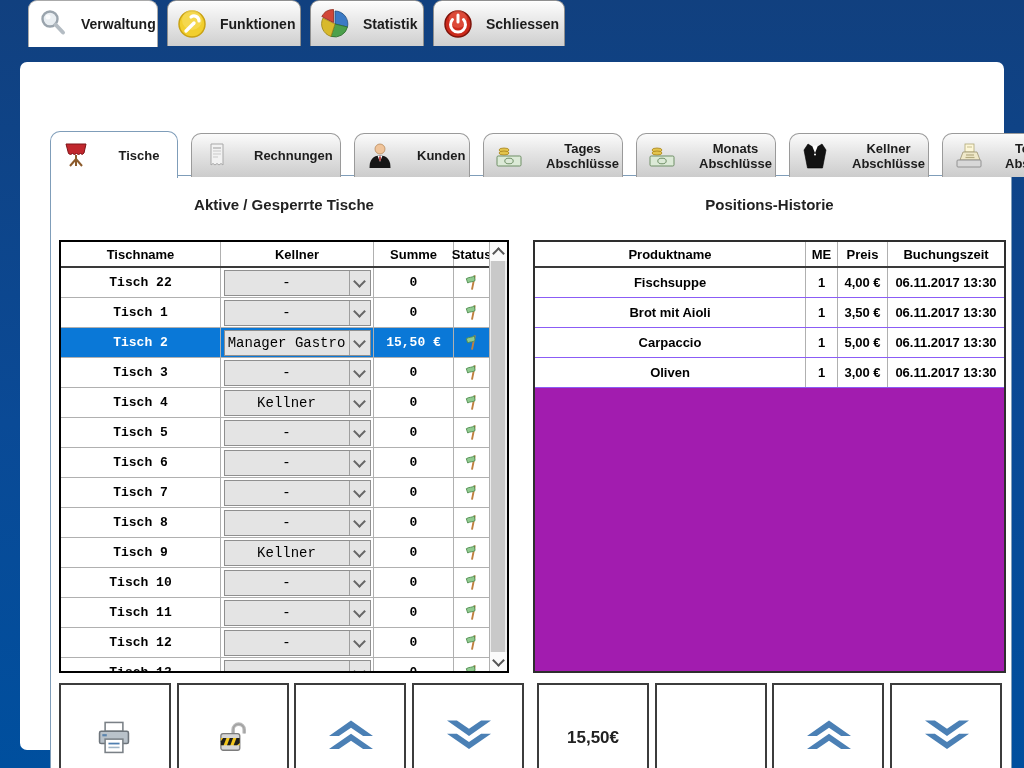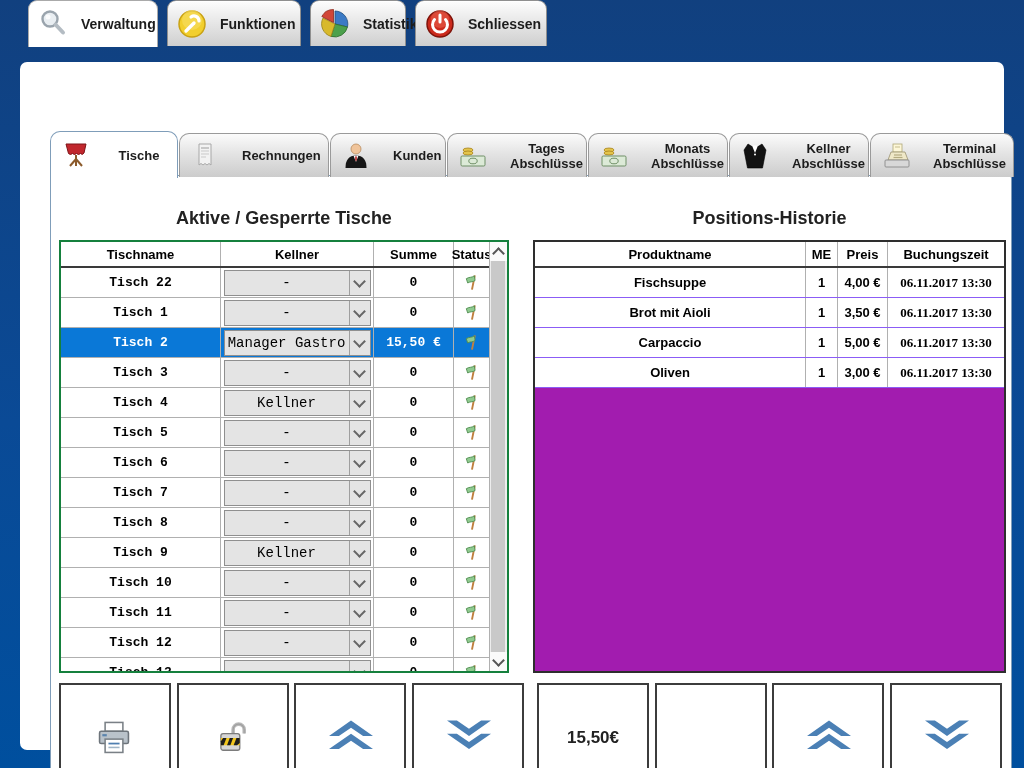--- a/index.html
+++ b/index.html
@@ -23,37 +23,37 @@
   }
   .mtab.active{background:#ffffff;border-color:#aaaaaa;height:47px;}
   .mtab .lbl{font-weight:bold;font-size:14px;color:#1c1c1c;flex:1;text-align:center;padding:0 12px;}
   .mtab .ic{width:32px;height:32px;flex:0 0 32px;}
   
   .sub-tabs{position:absolute;left:30px;top:69px;height:46px;display:flex;z-index:4;}
   .stab{
     height:44px;margin-top:2px;display:flex;align-items:center;padding:0 6px;
     border:1px solid #9a9a9a;border-bottom:none;border-radius:10px 10px 0 0;
     background:linear-gradient(180deg,#fbfbfb 0%,#e4e4e4 45%,#cccccc 100%);
-    cursor:pointer;box-sizing:border-box;margin-right:1px;gap:16px;
+    cursor:pointer;box-sizing:border-box;margin-right:13px;gap:16px;
   }
   .stab.active{background:#ffffff;border:1px solid #7f9db9;border-bottom:none;height:47px;margin-top:0;z-index:6;}
   .stab .lbl{font-weight:bold;font-size:13px;color:#1c1c1c;flex:1;text-align:center;line-height:15px;padding:0 6px;white-space:pre-line;}
   .stab .ic{width:30px;height:30px;flex:0 0 30px;margin-left:4px;}
   
   .container{
     position:absolute;left:30px;top:113px;width:962px;height:632px;
     background:#ffffff;border:1px solid #7f9db9;border-radius:0 3px 3px 3px;box-sizing:border-box;
   }
-  .panel-title{position:absolute;top:32px;height:20px;font-size:18px;font-weight:bold;color:#222;text-align:center;}
+  .panel-title{position:absolute;top:20px;height:20px;font-size:15px;font-weight:bold;color:#222;text-align:center;}
   #left-title{left:8px;width:450px;}
   #right-title{left:482px;width:473px;}
   
   .ltable{
     position:absolute;left:8px;top:64px;width:450px;height:433px;
-    border:2px solid #15803d;box-sizing:border-box;background:#fff;overflow:hidden;
+    border:2px solid #000000;box-sizing:border-box;background:#fff;overflow:hidden;
   }
   .lhead{display:grid;grid-template-columns:160px 153px 80px 35px;height:26px;border-bottom:2px solid #3a3a3a;box-sizing:border-box;}
   .lhead .hc{display:flex;align-items:center;justify-content:center;font-size:13px;font-weight:bold;color:#000;border-right:1px solid #b0b0b0;}
   .lhead .hc:last-child{border-right:none;}
   .lrows{position:absolute;left:0;top:26px;width:428px;bottom:0;overflow:hidden;font-family:Liberation Mono, monospace;}
   .trow{display:grid;grid-template-columns:160px 153px 80px 35px;height:30px;border-bottom:1px solid #b0b0b0;box-sizing:border-box;background:#fff;cursor:pointer;}
   .trow .c{display:flex;align-items:center;justify-content:center;font-size:13px;font-weight:bold;color:#000;border-right:1px solid #b0b0b0;box-sizing:border-box;}
   .trow .c:last-child{border-right:none;}
   .trow.sel{background:#0a78d7;}
   .trow.sel .c{color:#ffffff;}
@@ -75,21 +75,21 @@
   
   .rtable{
     position:absolute;left:482px;top:64px;width:473px;height:433px;
     border:2px solid #2e2e2e;box-sizing:border-box;background:#a21caf;overflow:hidden;
   }
   .rhead{display:grid;grid-template-columns:271px 32px 50px 116px;height:26px;border-bottom:2px solid #3a3a3a;box-sizing:border-box;background:#fff;}
   .rhead .hc{display:flex;align-items:center;justify-content:center;font-size:13px;font-weight:bold;color:#000;border-right:1px solid #b0b0b0;}
   .rhead .hc:last-child{border-right:none;}
   .rrow{display:grid;grid-template-columns:271px 32px 50px 116px;height:30px;border-bottom:1px solid #8b5cf6;box-sizing:border-box;background:#fff;cursor:pointer;}
   .rrow .c{display:flex;align-items:center;justify-content:center;font-size:13px;font-weight:bold;color:#000;border-right:1px solid #b0b0b0;box-sizing:border-box;white-space:nowrap;}
-  .rrow .c:last-child{border-right:none;font-family:Liberation Serif, serif;}
+  .rrow .c:last-child{border-right:none;}
   
   .fbtn{
     position:absolute;top:507px;width:112px;height:110px;background:#ffffff;
     border:2px solid #3c3c3c;box-sizing:border-box;cursor:pointer;
     display:flex;flex-direction:column;align-items:center;justify-content:center;
   }
   .fbtn .amount{font-size:17px;font-weight:bold;color:#222;}
   .ficon{width:42px;height:36px;}
 </style>
 </head>
@@ -110,21 +110,21 @@
     <span class="ic">
       <svg viewBox="0 0 32 32" width="32" height="32">
           <circle cx="16" cy="16" r="13" fill="#f2cf2e" stroke="#c9a214" stroke-width="1.5"></circle>
           <circle cx="16" cy="12" r="10" fill="#f8e06a" opacity="0.55"></circle>
           <line x1="10" y1="23" x2="18" y2="15" stroke="#ffffff" stroke-width="3.4" stroke-linecap="round"></line>
           <path d="M15 9 a5 5 0 0 1 8 4" fill="none" stroke="#ffffff" stroke-width="3.2" stroke-linecap="round"></path>
         </svg>
     </span>
     <span class="lbl">Funktionen</span>
   </div>
-  <div class="mtab" style="width:96px">
+  <div class="mtab" style="width:114px">
     <span class="ic">
       <svg viewBox="0 0 32 32" width="32" height="32">
           <path d="M16 16 L16 3 A13 13 0 0 1 28.5 19 Z" fill="#3b7ac5" stroke="#26517f" stroke-width="0.8"></path>
           <path d="M16 16 L28.5 19 A13 13 0 0 1 12 28.4 Z" fill="#4ca04c" stroke="#2f6a2f" stroke-width="0.8"></path>
           <path d="M16 16 L12 28.4 A13 13 0 0 1 4 10 Z" fill="#d8b92c" stroke="#96801a" stroke-width="0.8"></path>
           <path d="M14.5 14.5 L2.8 8.5 A13 13 0 0 1 14.5 1.5 Z" fill="#d14638" stroke="#8e271c" stroke-width="0.8"></path>
         </svg>
     </span>
     <span class="lbl">Statistik</span>
   </div>

